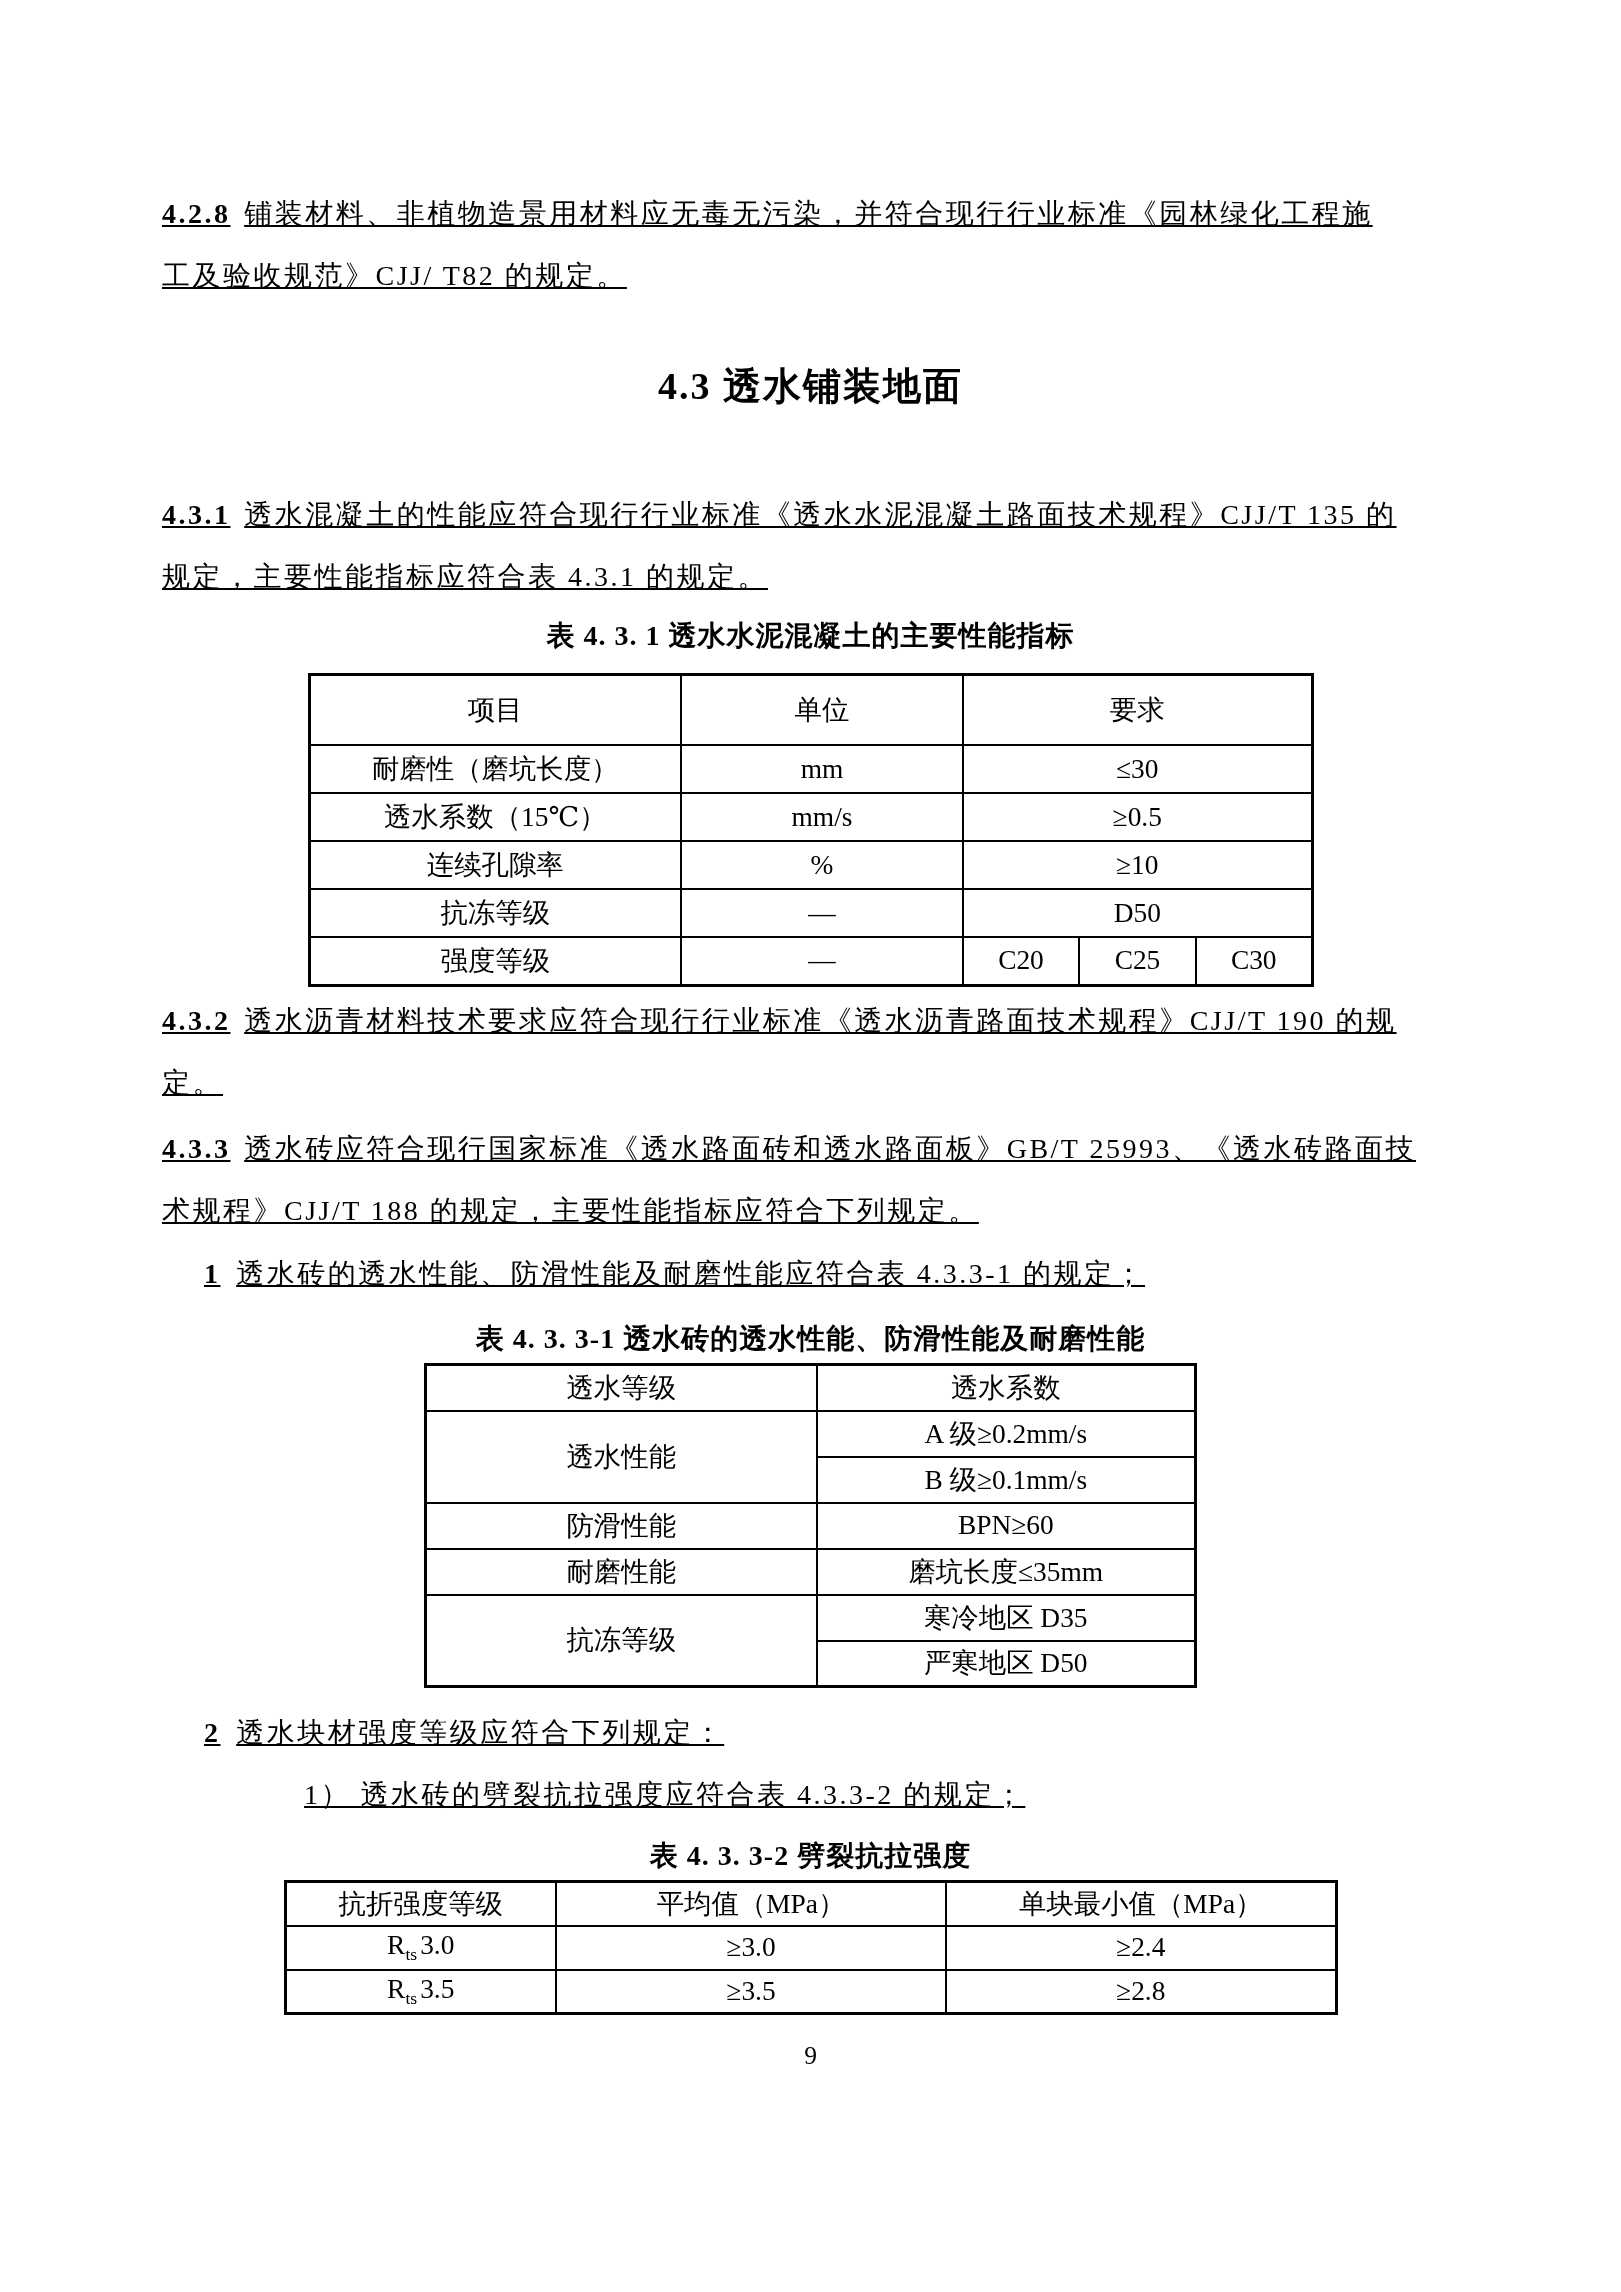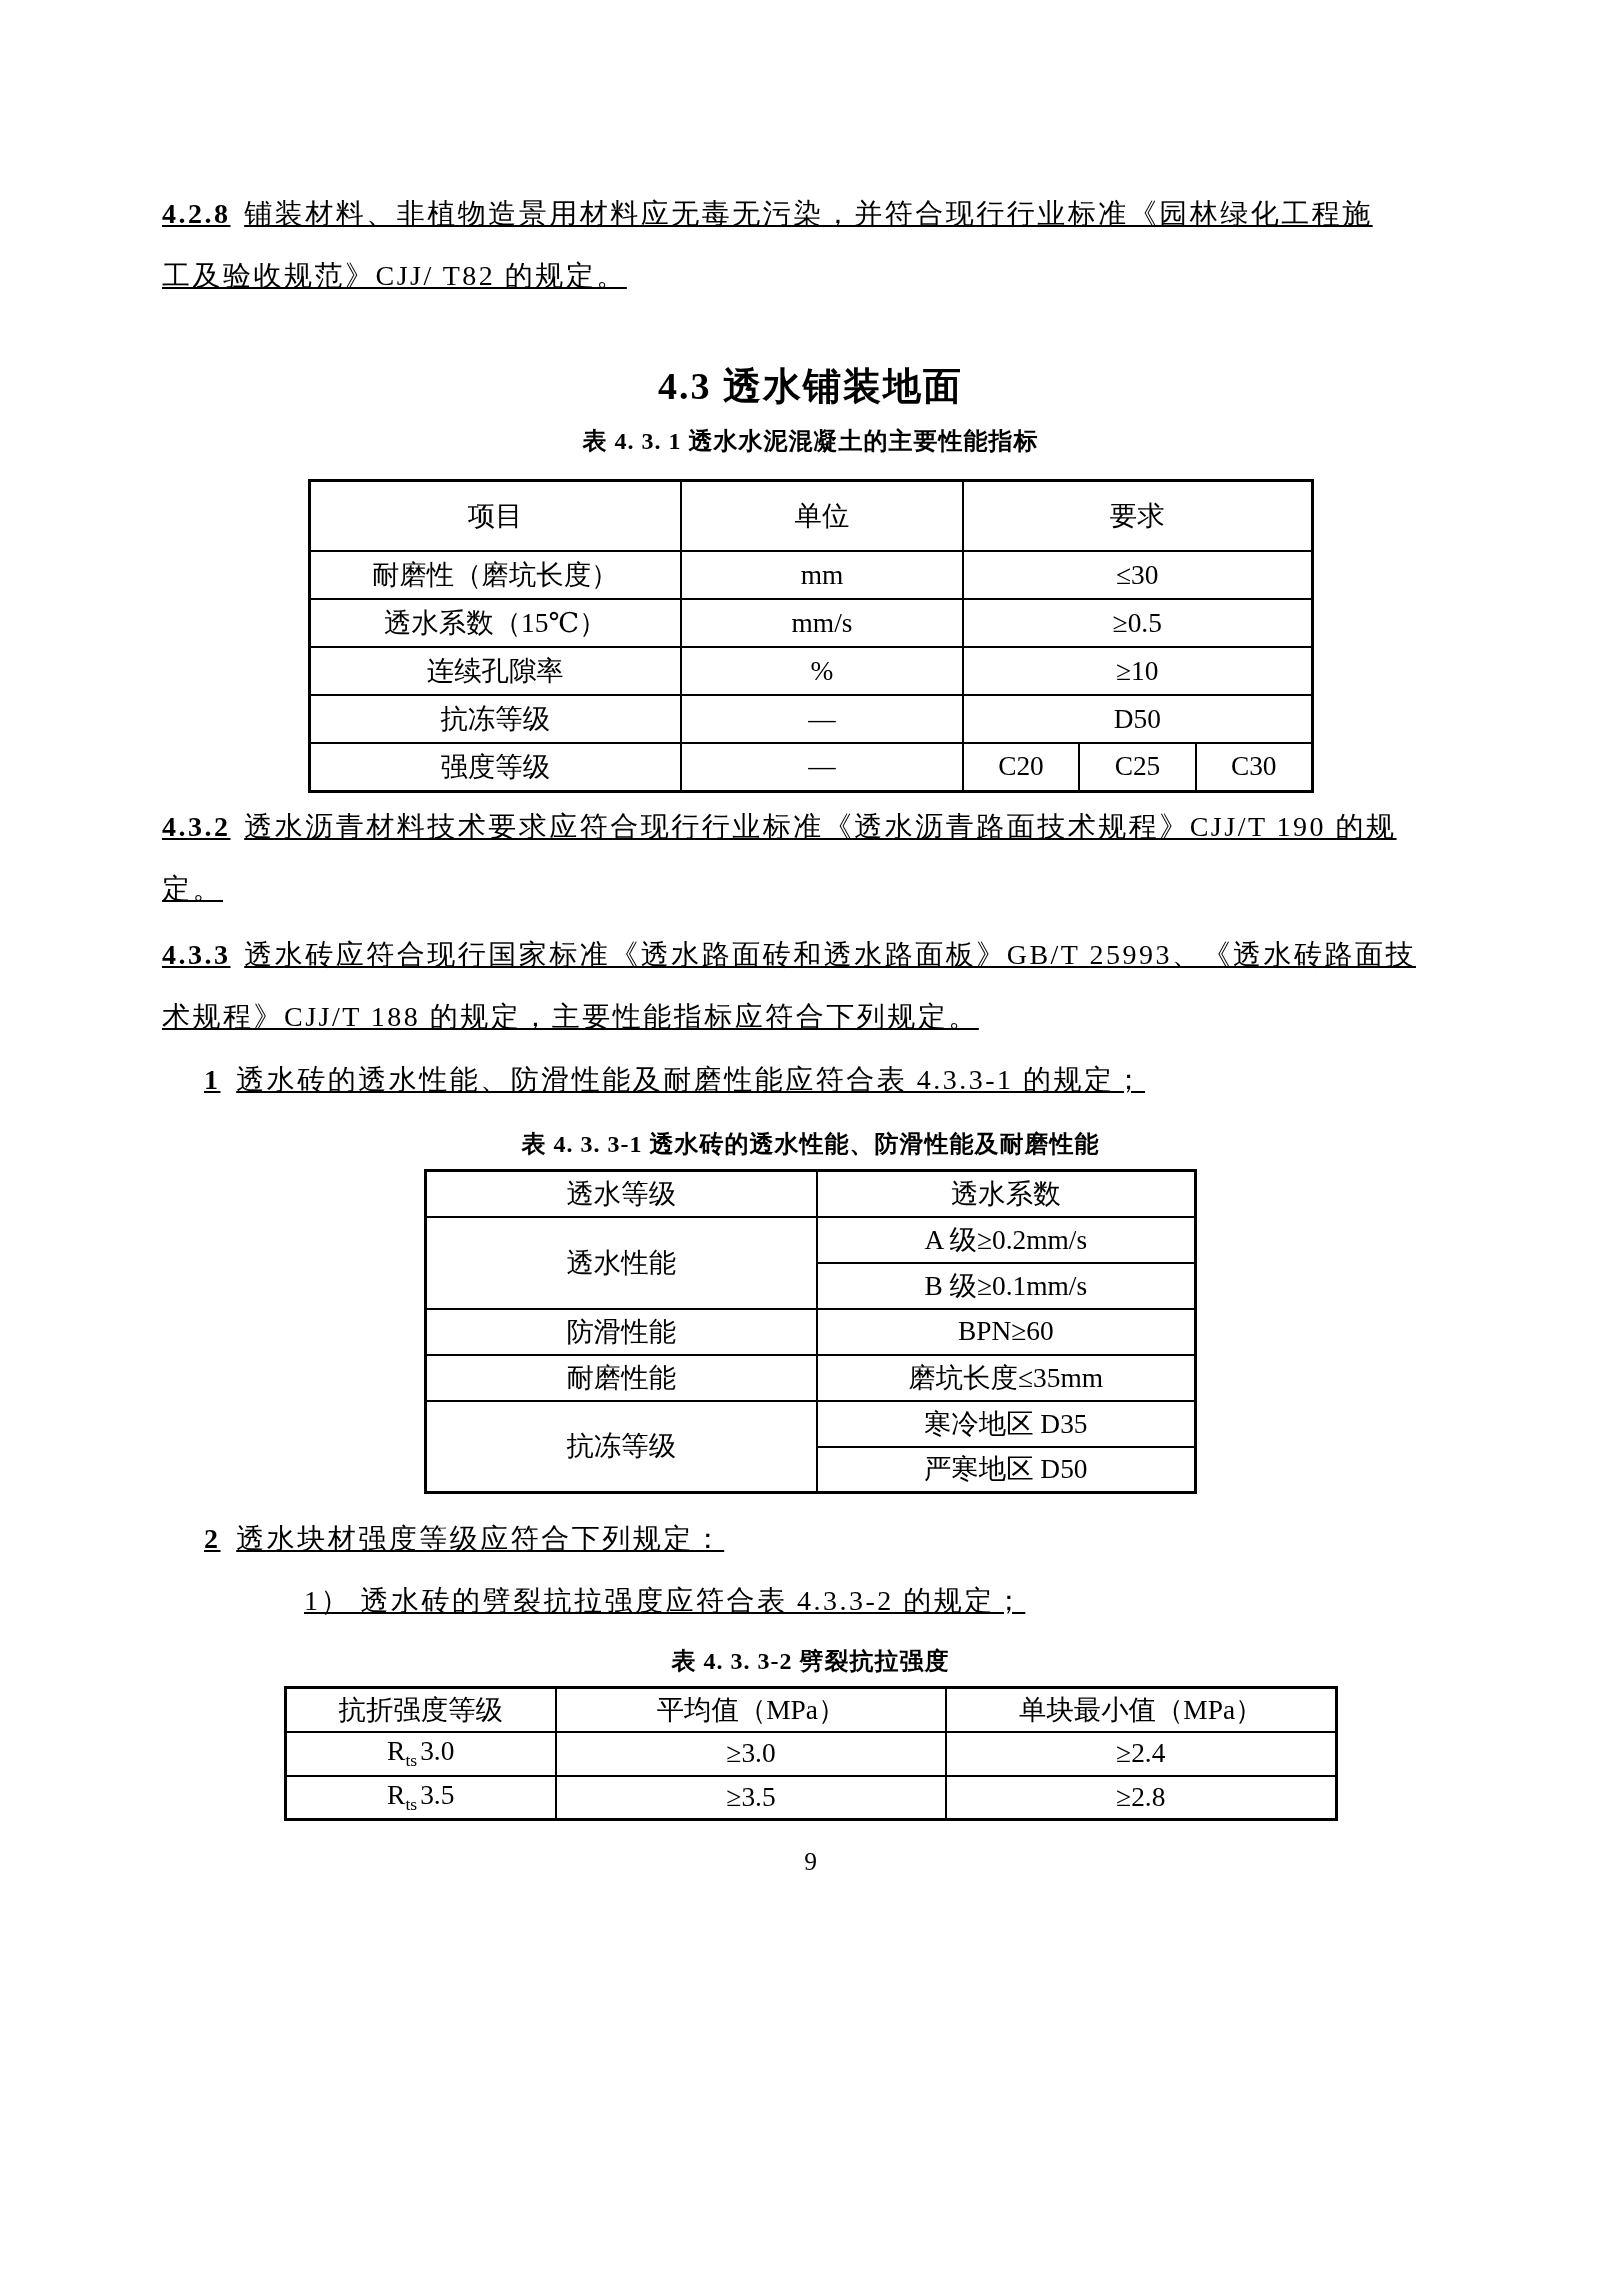--- a/index.html
+++ b/index.html
@@ -18,21 +18,21 @@
   }
   .para { font-size: 28px; letter-spacing: 2.5px; text-decoration: underline; }
   .para .line { line-height: 62px; height: 62px; white-space: nowrap; overflow: visible; }
   .pnum { font-weight: bold; margin-right: 13.7px; }
   .inum { font-weight: bold; margin-right: 15.7px; }
   .heading {
     font-size: 38px; font-weight: bold; text-align: center;
     line-height: 55px; letter-spacing: 2px;
   }
   .tbl-title {
-    font-size: 24px; font-weight: bold; text-align: center;
+    font-size: 28px; font-weight: bold; text-align: center;
     line-height: 43px; letter-spacing: 1px;
   }
   .item-l1 { padding-left: 42px; }
   .item-l2 { padding-left: 142px; }
   table {
     border-collapse: collapse; margin: 0 auto;
     table-layout: fixed; border: 3.9px solid #000; padding-left: 9px;
   }
   td {
     border: 2px solid #000;
@@ -56,20 +56,24 @@
 
 <div class="page">
 
   <div class="para" style="margin-top:183px">
     <div class="line"><span class="pnum">4.2.8</span><span>铺装材料、非植物造景用材料应无毒无污染，并符合现行行业标准《园林绿化工程施</span></div>
     <div class="line"><span>工及验收规范》CJJ/ T82 的规定。</span></div>
   </div>
 
   <div class="heading" style="margin-top:52px">4.3 透水铺装地面</div>
 
+  <div class="para" style="margin-top:70px">
+    <div class="line"><span class="pnum">4.3.1</span><span>透水混凝土的性能应符合现行行业标准《透水水泥混凝土路面技术规程》CJJ/T 135 的</span></div>
+    <div class="line"><span>规定，主要性能指标应符合表 4.3.1 的规定。</span></div>
+  </div>
 
   <div class="tbl-title" style="margin-top:5.9px">表 4. 3. 1 透水水泥混凝土的主要性能指标</div>
 
   <table class="t431" style="margin-top:15.7px">
     <colgroup>
       <col style="width:372px">
         <col style="width:282px">
       <col style="width:116px">
         <col style="width:117px">
         <col style="width:116px">

